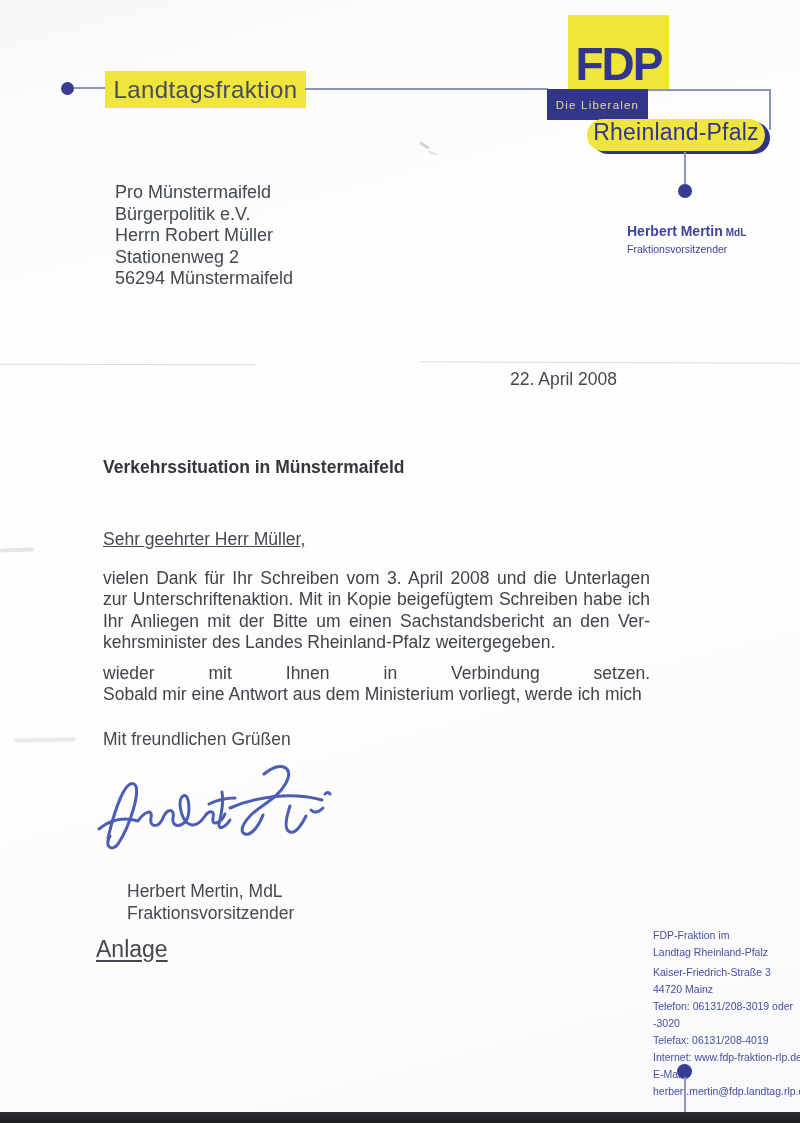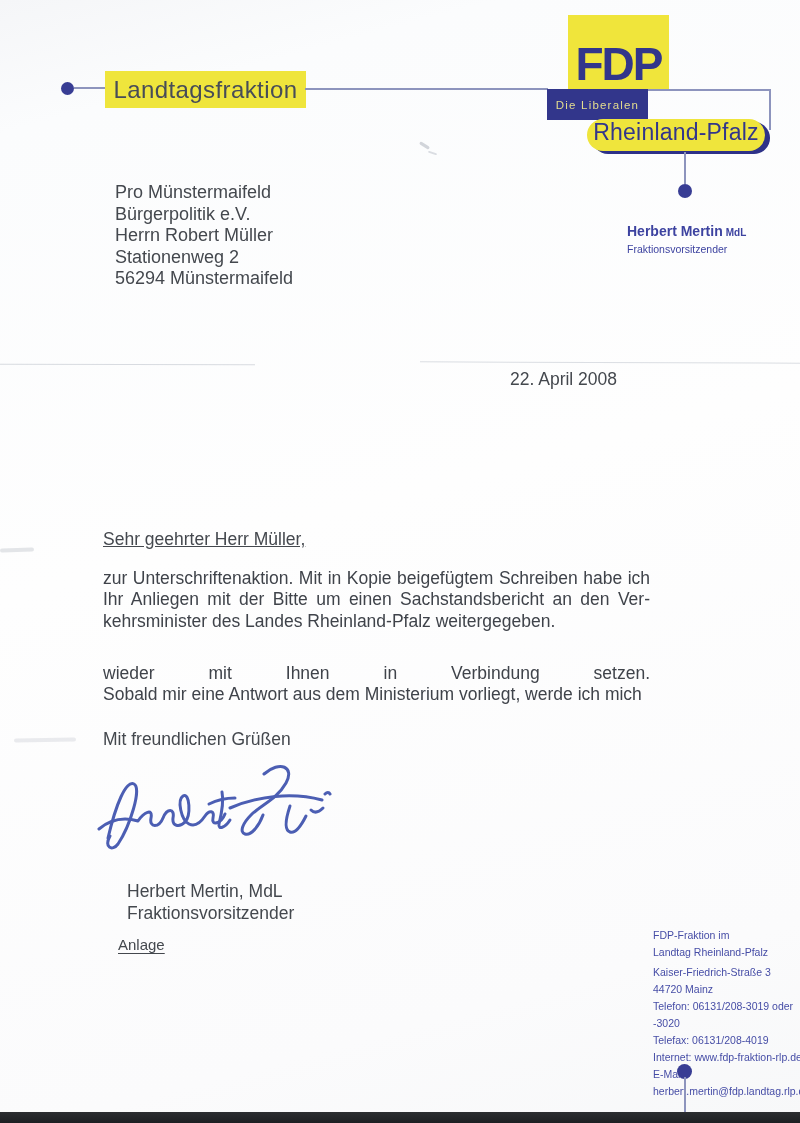--- a/index.html
+++ b/index.html
@@ -67,21 +67,21 @@
   .para-1 { top:568px; }
   .para-2 { top:663px; }
   .para .line { text-align:justify; text-align-last:justify; white-space:normal; }
   .para .line:last-child { text-align-last:left; }
 
   .closing { position:absolute; left:103px; top:729px; font-size:17.5px; color:#44484e; }
 
   .signature-svg { position:absolute; left:92px; top:750px; width:250px; height:108px; }
 
   .sig-block { position:absolute; left:103px; top:881px; font-size:17.5px; line-height:21.5px; color:#44484e;margin-left:24px; }
-  .enclosure { position:absolute; left:118px; top:936px; font-size:15px; color:#44484e;
+  .enclosure { position:absolute; left:96px; top:936px; font-size:23px; color:#44484e;
                text-decoration:underline; text-underline-offset:3px; }
 
   
   .footer { position:absolute; left:653px; top:927px; color:#464da6; font-size:10.5px; font-weight:500; }
   .footer .grp-org  { line-height:16.5px; margin-bottom:4px; }
   .footer .grp-addr { line-height:17px; }
 
   
   .scan-strip-bottom { position:absolute; left:0; top:1112px; width:800px; height:11px;
                        background:linear-gradient(180deg,#2c2e31,#1d1f22); }
@@ -131,23 +131,25 @@
 
   <div class="recipient">
       <div class="line">Pro Münstermaifeld</div>
       <div class="line">Bürgerpolitik e.V.</div>
       <div class="line">Herrn Robert Müller</div>
       <div class="line">Stationenweg 2</div>
       <div class="line">56294 Münstermaifeld</div>
     </div>
 
   <div class="date-line">22. April 2008</div>
+  <div class="subject">Verkehrssituation in Münstermaifeld</div>
   <div class="salutation">Sehr geehrter Herr Müller,</div>
 
   <div class="para para-1">
+      <div class="line">vielen Dank für Ihr Schreiben vom 3. April 2008 und die Unterlagen</div>
       <div class="line">zur Unterschriftenaktion. Mit in Kopie beigefügtem Schreiben habe ich</div>
       <div class="line">Ihr Anliegen mit der Bitte um einen Sachstandsbericht an den Ver-</div>
       <div class="line">kehrsminister des Landes Rheinland-Pfalz weitergegeben.</div>
     </div>
   <div class="para para-2">
       <div class="line">wieder mit Ihnen in Verbindung setzen.</div>
       <div class="line">Sobald mir eine Antwort aus dem Ministerium vorliegt, werde ich mich</div>
     </div>
 
   <div class="closing">Mit freundlichen Grüßen</div>

